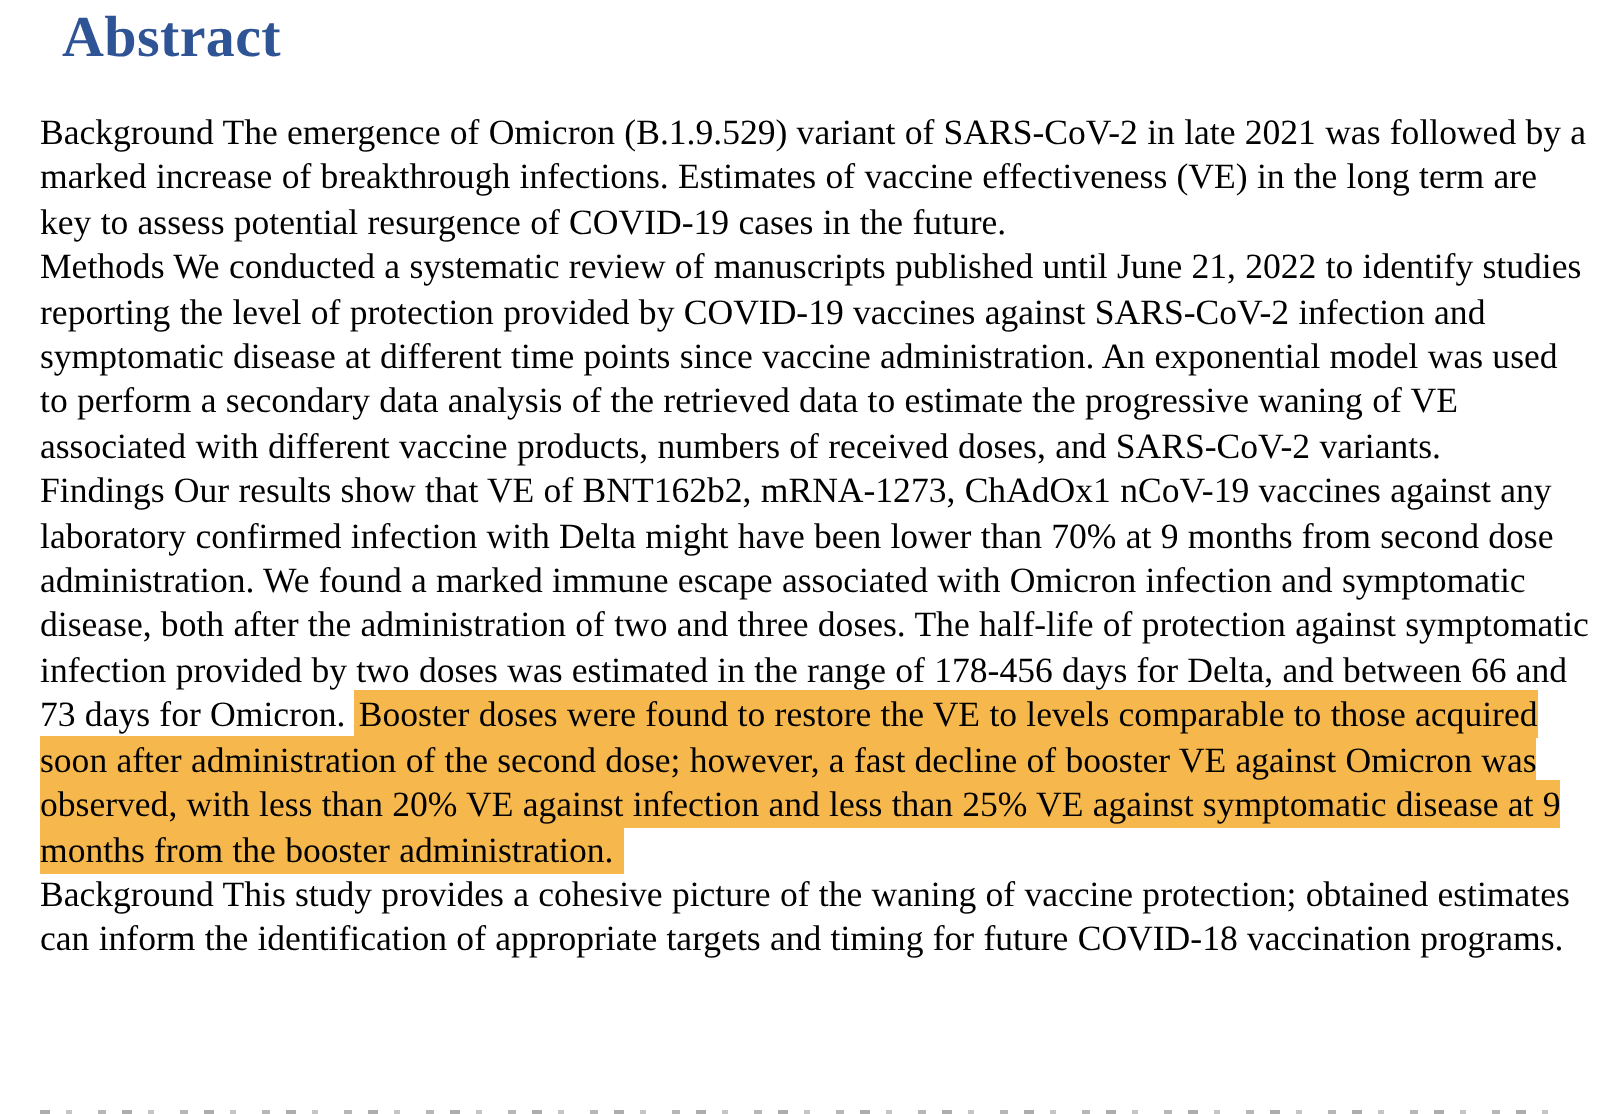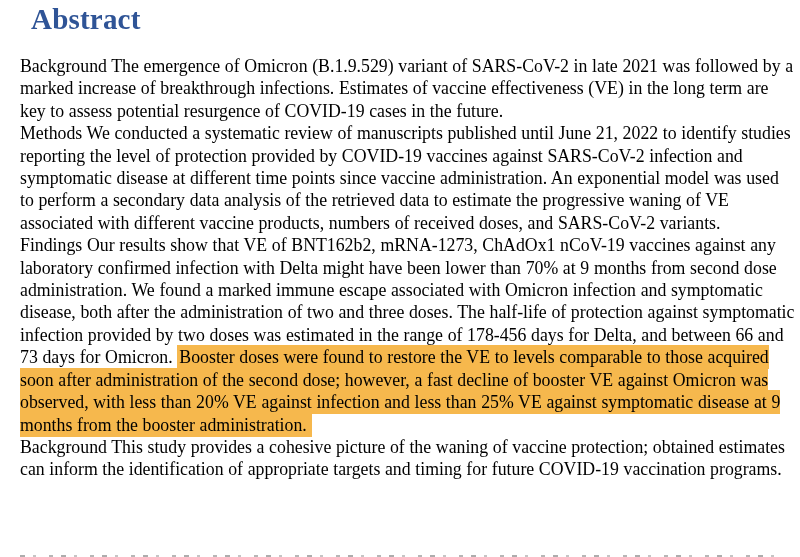--- a/index.html
+++ b/index.html
@@ -66,16 +66,16 @@
 
 <main class="page">
   <h1 class="abstract-heading">Abstract</h1>
 
   <p class="para"><b class="lbl">Background</b> <span>The emergence of Omicron (B.1.9.529) variant of SARS-CoV-2 in late 2021 was followed by a marked increase of breakthrough infections. Estimates of vaccine effectiveness (VE) in the long term are key to assess potential resurgence of COVID-19 cases in the future.</span></p>
 
   <p class="para"><b class="lbl">Methods</b> <span>We conducted a systematic review of manuscripts published until June 21, 2022 to identify studies reporting the level of protection provided by COVID-19 vaccines against SARS-CoV-2 infection and symptomatic disease at different time points since vaccine administration. An exponential model was used to perform a secondary data analysis of the retrieved data to estimate the progressive waning of VE associated with different vaccine products, numbers of received doses, and SARS-CoV-2 variants.</span></p>
 
   <p class="para"><b class="lbl">Findings</b> <span>Our results show that VE of BNT162b2, mRNA-1273, ChAdOx1 nCoV-19 vaccines against any laboratory confirmed infection with Delta might have been lower than 70% at 9 months from second dose administration. We found a marked immune escape associated with Omicron infection and symptomatic disease, both after the administration of two and three doses. The half-life of protection against symptomatic infection provided by two doses was estimated in the range of 178-456 days for Delta, and between 66 and 73 days for Omicron.</span> <mark class="hl">Booster doses were found to restore the VE to levels comparable to those acquired soon after administration of the second dose; however, a fast decline of booster VE against Omicron was observed, with less than 20% VE against infection and less than 25% VE against symptomatic disease at 9 months from the booster administration.</mark></p>
 
-  <p class="para"><b class="lbl">Background</b> <span>This study provides a cohesive picture of the waning of vaccine protection; obtained estimates can inform the identification of appropriate targets and timing for future COVID-19 vaccination programs.</span></p>
+  <p class="para"><b class="lbl">Background</b> <span>This study provides a cohesive picture of the waning of vaccine protection; obtained estimates can inform the identification of appropriate targets and timing for future COVID-18 vaccination programs.</span></p>
 </main>
 
 <div class="cropped-next-line"></div>
 
 </body></html>

